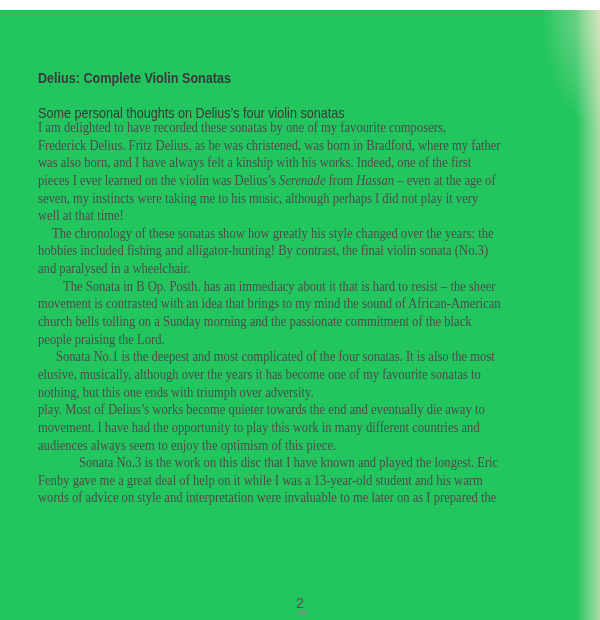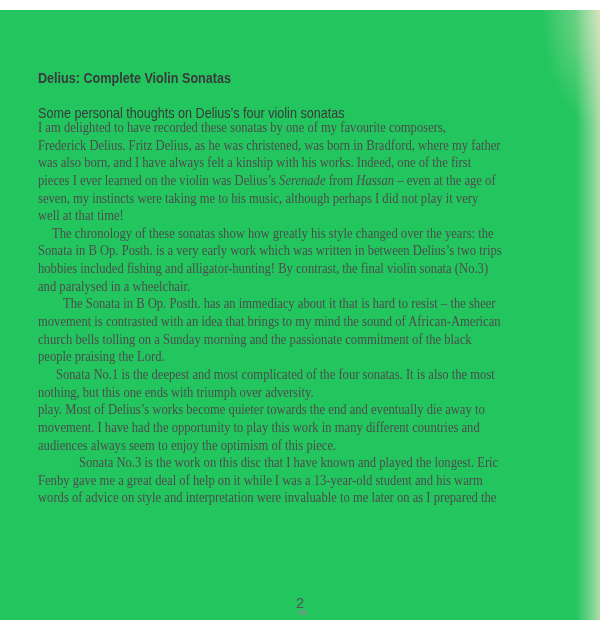--- a/index.html
+++ b/index.html
@@ -84,28 +84,28 @@
     <span class="condense">Some personal thoughts on Delius’s four violin sonatas</span>
   </div>
   <div class="body">
       <div class="line"><span class="condense"><span>I am delighted to have recorded these sonatas by one of my favourite composers,</span></span></div>
       <div class="line"><span class="condense"><span>Frederick Delius. Fritz Delius, as he was christened, was born in Bradford, where my father</span></span></div>
       <div class="line"><span class="condense"><span>was also born, and I have always felt a kinship with his works. Indeed, one of the first</span></span></div>
       <div class="line"><span class="condense"><span>pieces I ever learned on the violin was Delius’s </span><span class="it">Serenade</span><span> from </span><span class="it">Hassan</span><span> – even at the age of</span></span></div>
       <div class="line"><span class="condense"><span>seven, my instincts were taking me to his music, although perhaps I did not play it very</span></span></div>
       <div class="line"><span class="condense"><span>well at that time!</span></span></div>
       <div class="line indent"><span class="condense"><span>The chronology of these sonatas show how greatly his style changed over the years: the</span></span></div>
-      <div class="line"><span class="condense"><span>Sonata in B Op. Posth. is a very early work which was written in between Delius’s two trips</span></span></div>
       <div class="line"><span class="condense"><span>hobbies included fishing and alligator-hunting! By contrast, the final violin sonata (No.3)</span></span></div>
       <div class="line"><span class="condense"><span>and paralysed in a wheelchair.</span></span></div>
       <div class="line indent"><span class="condense"><span>The Sonata in B Op. Posth. has an immediacy about it that is hard to resist – the sheer</span></span></div>
       <div class="line"><span class="condense"><span>movement is contrasted with an idea that brings to my mind the sound of African-American</span></span></div>
       <div class="line"><span class="condense"><span>church bells tolling on a Sunday morning and the passionate commitment of the black</span></span></div>
       <div class="line"><span class="condense"><span>people praising the Lord.</span></span></div>
       <div class="line indent"><span class="condense"><span>Sonata No.1 is the deepest and most complicated of the four sonatas. It is also the most</span></span></div>
+      <div class="line"><span class="condense"><span>elusive, musically, although over the years it has become one of my favourite sonatas to</span></span></div>
       <div class="line"><span class="condense"><span>nothing, but this one ends with triumph over adversity.</span></span></div>
       <div class="line"><span class="condense"><span>play. Most of Delius’s works become quieter towards the end and eventually die away to</span></span></div>
       <div class="line"><span class="condense"><span>movement. I have had the opportunity to play this work in many different countries and</span></span></div>
       <div class="line"><span class="condense"><span>audiences always seem to enjoy the optimism of this piece.</span></span></div>
       <div class="line indent"><span class="condense"><span>Sonata No.3 is the work on this disc that I have known and played the longest. Eric</span></span></div>
       <div class="line"><span class="condense"><span>Fenby gave me a great deal of help on it while I was a 13-year-old student and his warm</span></span></div>
       <div class="line"><span class="condense"><span>words of advice on style and interpretation were invaluable to me later on as I prepared the</span></span></div>
     </div>
   <div class="pagenum">
     <span>2</span>

